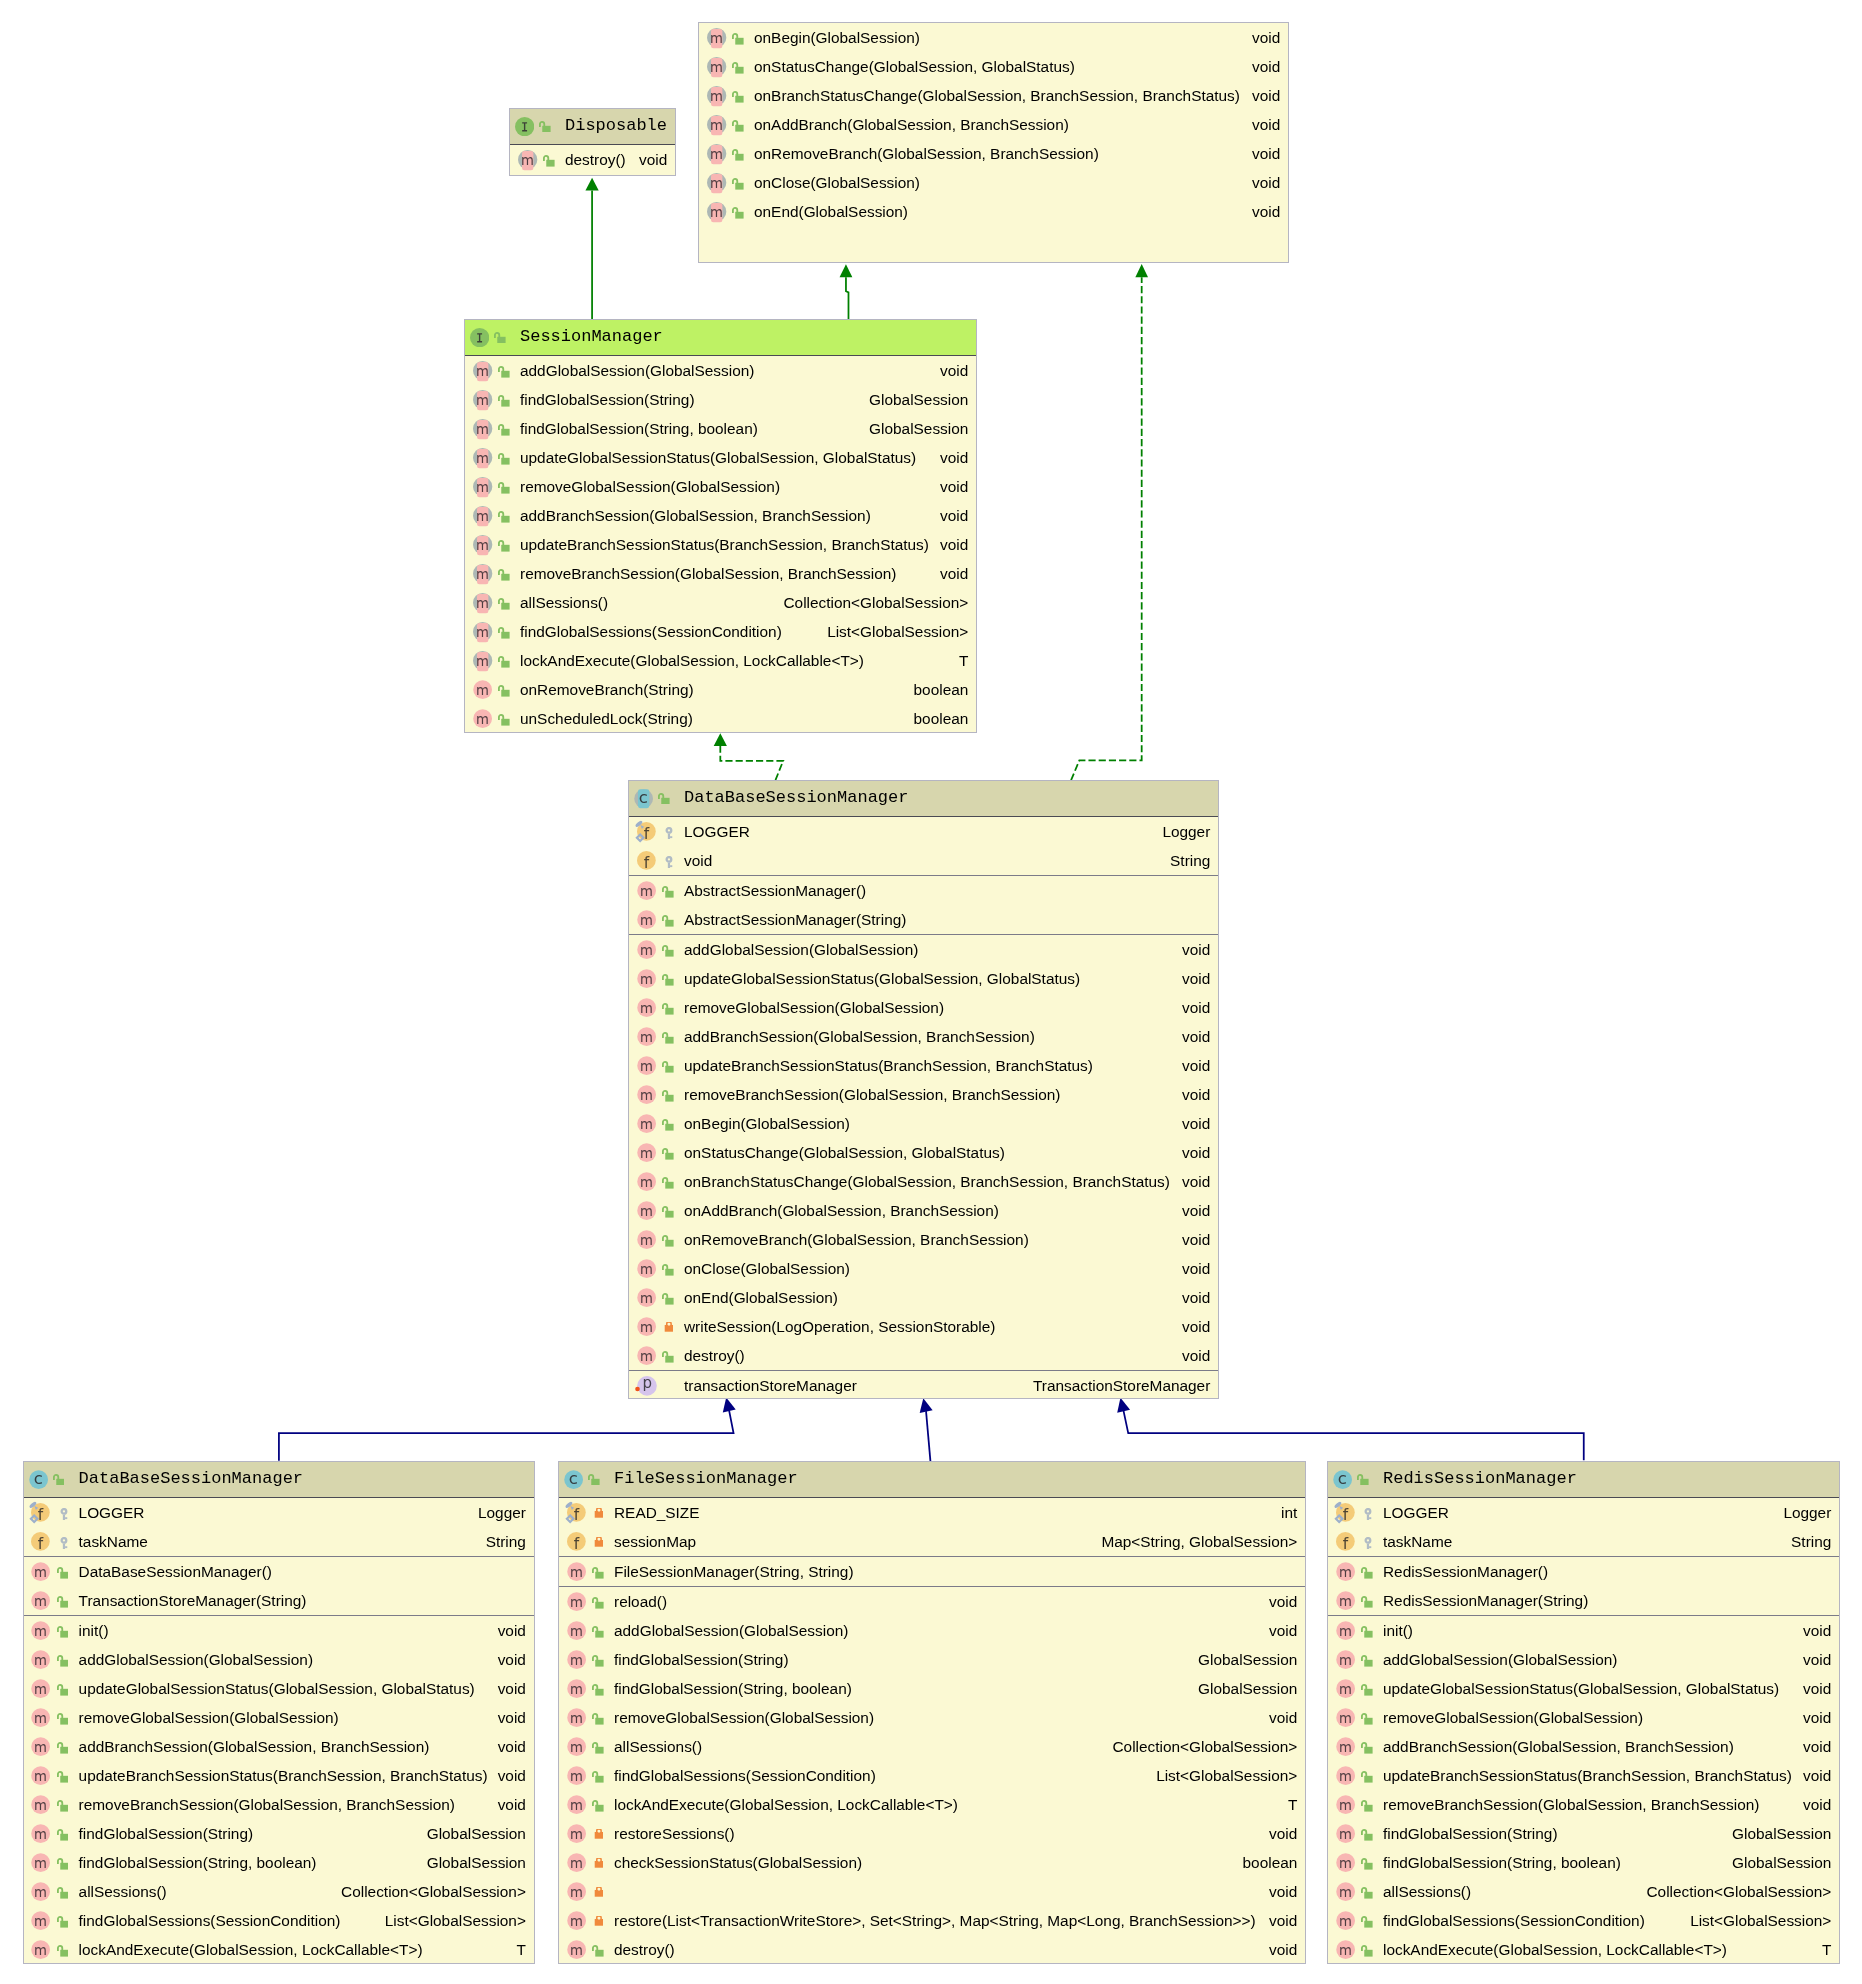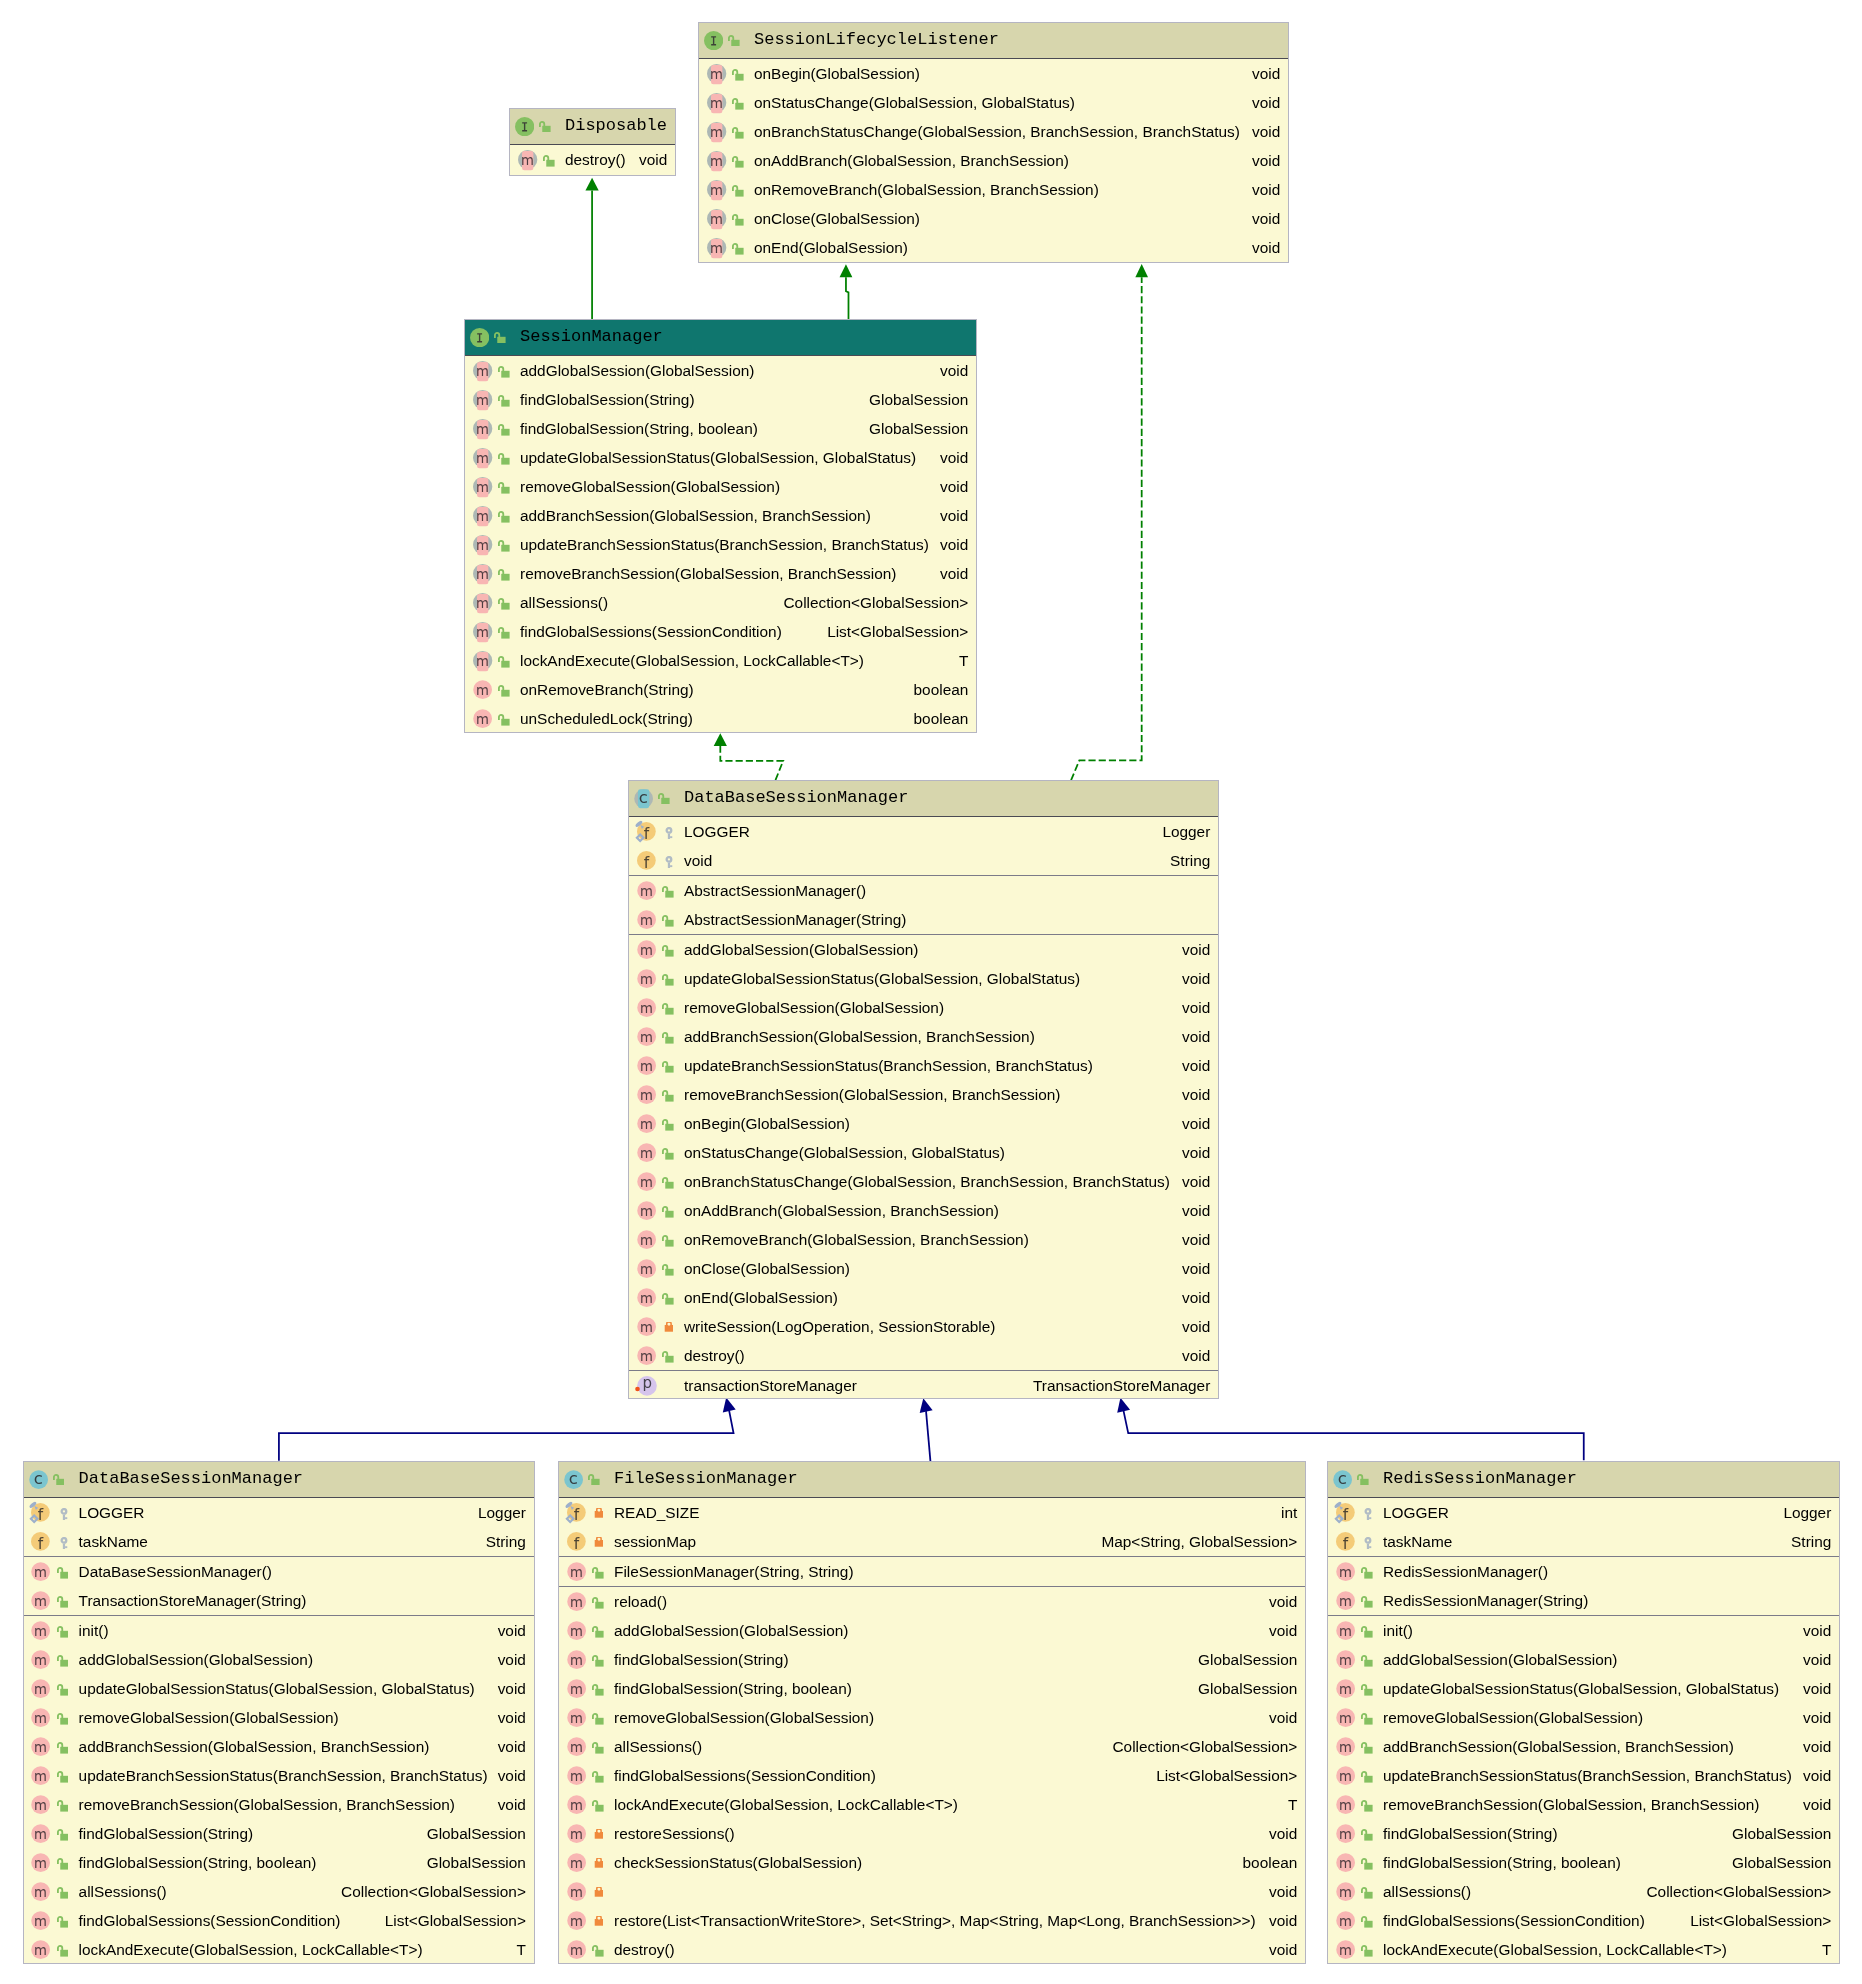--- a/index.html
+++ b/index.html
@@ -80,31 +80,20 @@
             <span class="row-lock"><svg viewBox="0 0 21 21" width="11.6" height="11.6">
                 <path d="M 1.65 10.8 L 1.65 5.6 A 3.95 3.95 0 0 1 9.55 5.6 L 9.55 9.0" fill="none" stroke="#85c061" stroke-width="3.3"></path>
                 <rect x="5.9" y="8.7" width="15.1" height="12.3" fill="#85c061"></rect>
               </svg></span>
             <span class="row-name">destroy()</span>
             <span class="row-ret">void</span>
           </div>
         </div>
       </div>
       <div class="uml-class" style="left: 698px; top: 22px; width: 591px; height: 241px; border-color: rgb(181, 181, 194); background: rgb(251, 249, 211);">
-        <div class="uml-header" style="background: rgb(215, 214, 173); border-bottom-color: rgb(74, 74, 83);">
-          <span class="hdr-icon"><svg viewBox="0 0 35 35" width="19.3" height="19.3">
-              <circle cx="17.5" cy="17.5" r="17.5" fill="#85c061"></circle>
-              <path d="M 13.0 9.3 H 21.9 V 12.0 H 18.7 V 23.8 H 21.9 V 26.5 H 13.0 V 23.8 H 16.2 V 12.0 H 13.0 Z" fill="#3c4237"></path>
-            </svg></span>
-          <span class="hdr-lock"><svg viewBox="0 0 21 21" width="11.6" height="11.6">
-              <path d="M 1.65 10.8 L 1.65 5.6 A 3.95 3.95 0 0 1 9.55 5.6 L 9.55 9.0" fill="none" stroke="#85c061" stroke-width="3.3"></path>
-              <rect x="5.9" y="8.7" width="15.1" height="12.3" fill="#85c061"></rect>
-            </svg></span>
-          <span class="uml-title">SessionLifecycleListener</span>
-        </div>
         <div class="uml-section" style="border-top-color: rgb(123, 123, 136);">
           <div class="uml-row">
             <span class="row-icon"><svg viewBox="0 0 35 35" width="19.3" height="19.3" overflow="visible">
                 <circle cx="17.5" cy="17.5" r="17.5" fill="#adb8b5"></circle>
                 <rect x="7.2" y="2.0" width="20.7" height="34.7" rx="4.2" fill="#f8b6b3"></rect>
                 <text x="17.3" y="27.6" text-anchor="middle" font-family="DejaVu Sans,sans-serif" font-size="24" fill="#4e3c40">m</text>
               </svg></span>
             <span class="row-lock"><svg viewBox="0 0 21 21" width="11.6" height="11.6">
                 <path d="M 1.65 10.8 L 1.65 5.6 A 3.95 3.95 0 0 1 9.55 5.6 L 9.55 9.0" fill="none" stroke="#85c061" stroke-width="3.3"></path>
                 <rect x="5.9" y="8.7" width="15.1" height="12.3" fill="#85c061"></rect>
@@ -186,21 +175,21 @@
             <span class="row-lock"><svg viewBox="0 0 21 21" width="11.6" height="11.6">
                 <path d="M 1.65 10.8 L 1.65 5.6 A 3.95 3.95 0 0 1 9.55 5.6 L 9.55 9.0" fill="none" stroke="#85c061" stroke-width="3.3"></path>
                 <rect x="5.9" y="8.7" width="15.1" height="12.3" fill="#85c061"></rect>
               </svg></span>
             <span class="row-name">onEnd(GlobalSession)</span>
             <span class="row-ret">void</span>
           </div>
         </div>
       </div>
       <div class="uml-class" style="left: 464px; top: 319px; width: 513px; height: 414px; border-color: rgb(181, 181, 194); background: rgb(251, 249, 211);">
-        <div class="uml-header" style="background: #0f766e; border-bottom-color: rgb(74, 74, 83); padding-left: 31px;">
+        <div class="uml-header" style="background: #bef264; border-bottom-color: rgb(74, 74, 83); padding-left: 31px;">
           <span class="hdr-icon"><svg viewBox="0 0 35 35" width="19.3" height="19.3">
               <circle cx="17.5" cy="17.5" r="17.5" fill="#85c061"></circle>
               <path d="M 13.0 9.3 H 21.9 V 12.0 H 18.7 V 23.8 H 21.9 V 26.5 H 13.0 V 23.8 H 16.2 V 12.0 H 13.0 Z" fill="#3c4237"></path>
             </svg></span>
           <span class="hdr-lock"><svg viewBox="0 0 21 21" width="11.6" height="11.6">
               <path d="M 1.65 10.8 L 1.65 5.6 A 3.95 3.95 0 0 1 9.55 5.6 L 9.55 9.0" fill="none" stroke="#85c061" stroke-width="3.3"></path>
               <rect x="5.9" y="8.7" width="15.1" height="12.3" fill="#85c061"></rect>
             </svg></span>
           <span class="uml-title">SessionManager</span>
         </div>

